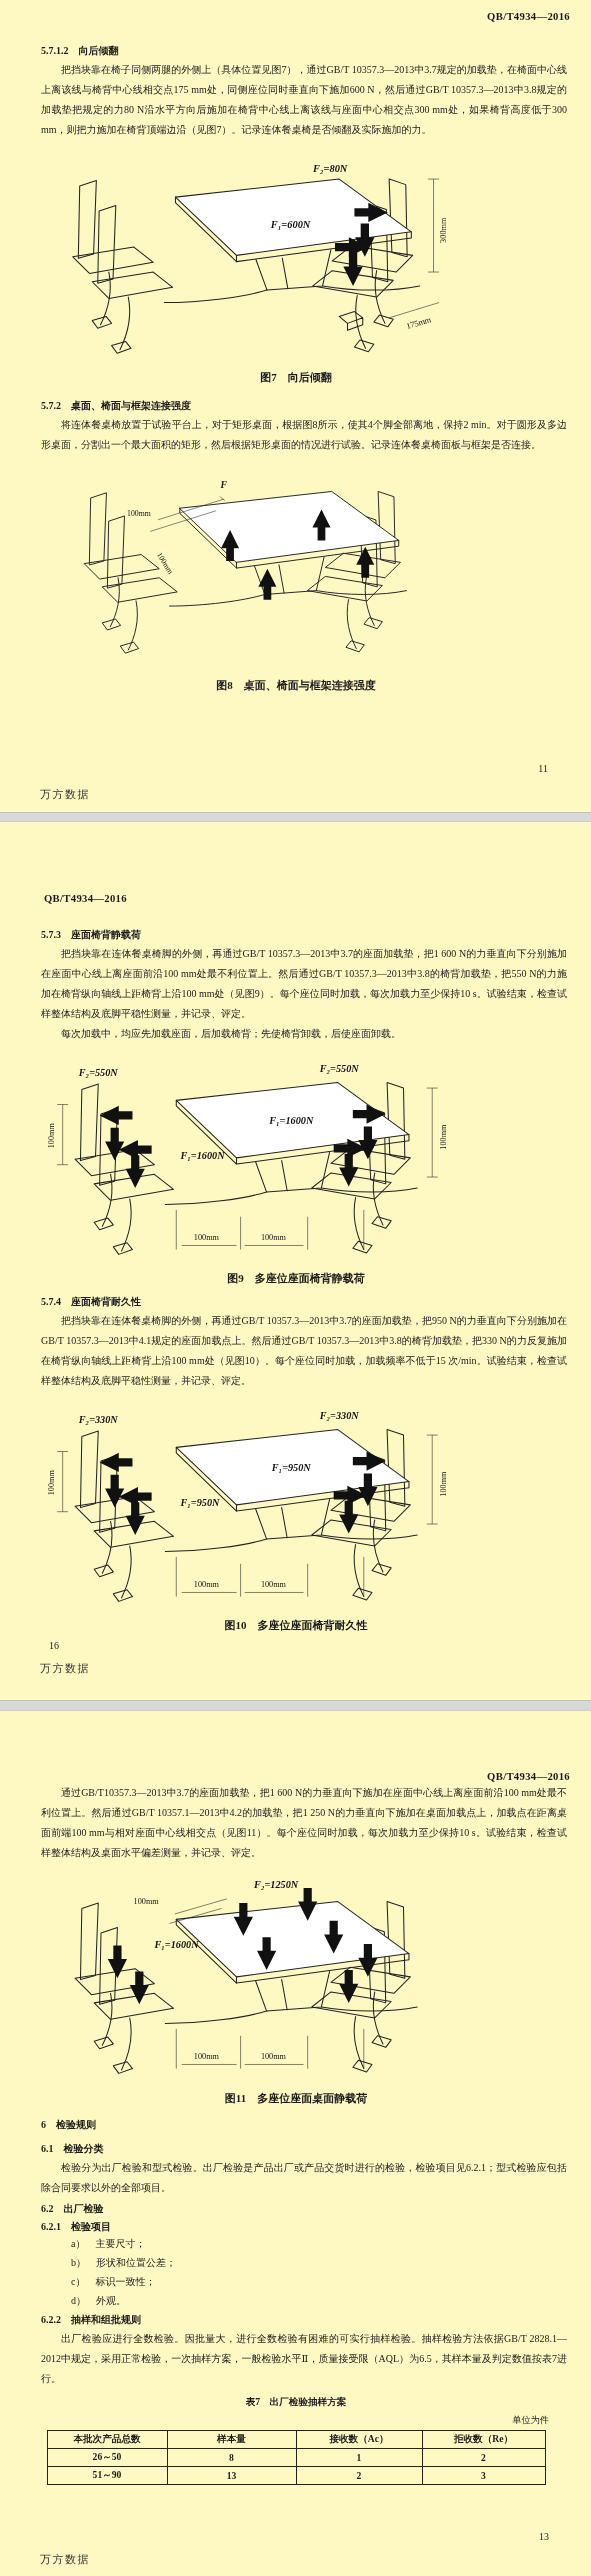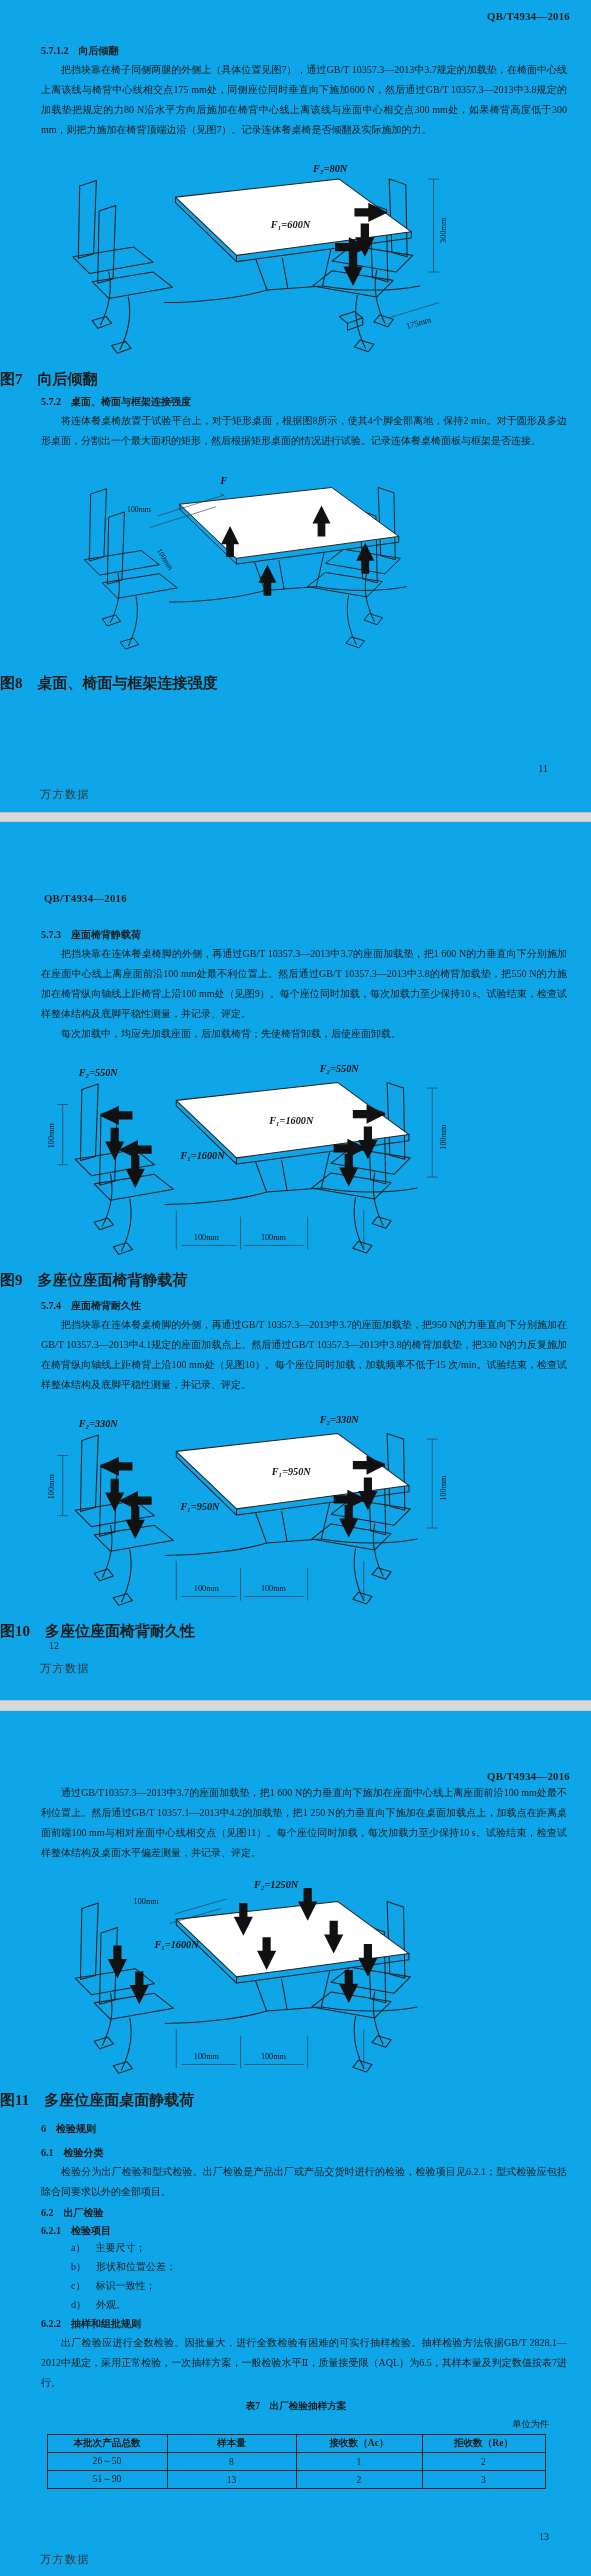--- a/index.html
+++ b/index.html
@@ -1,40 +1,40 @@
 <!DOCTYPE html>
 <html style="font-size:12px"><head>
 <meta charset="utf-8">
 <style>
   *{box-sizing:border-box;margin:0;padding:0}
   html,body{width:592px;background:#ffffff;color:#1b1b1b;
     font-family:"Liberation Serif","DejaVu Serif",serif}
-  .page{position:relative;background:#0ea5e9;overflow:hidden;width:592px}
+  .page{position:relative;background:#fef9c3;overflow:hidden;width:592px}
   #page-11{height:812px}
   #page-12{height:878px}
   #page-13{height:865px}
   .page-gap{height:10.4px;background:#d8d8d8;border-top:1.5px solid #c0c0c0;border-bottom:0.7px solid #cccccc}
   .hdr{font-weight:bold;font-size:10.7px;letter-spacing:0.3px}
   .hdr-r{text-align:right;padding:10.4px 22px 0 0}
   .hdr-l{text-align:left;padding:70px 0 0 44px}
   .hdr-r3{text-align:right;padding:59px 22px 0 0}
   .sec{font-weight:bold;font-size:10px;padding:0 17px 0 41px}
   .para{font-size:10px;line-height:20px;padding:0 25px 0 41px;text-indent:2em;text-align:justify}
   .lead{font-size:10px;line-height:20px;padding:0 25px 0 41px;text-indent:2em}
   .items{font-size:10px;line-height:19px;padding-left:71px}
   .fig{margin-top:3px}
-  .figcap{text-align:left;font-weight:bold;font-size:15px;margin-top:1.5px}
+  .figcap{text-align:center;font-weight:bold;font-size:11px;margin-top:1.5px}
   .pgnum{position:absolute;font-size:10px}
   .wm{position:absolute;left:40px;font-size:11px;color:#333;letter-spacing:1.5px}
   svg .ln{stroke:#222;stroke-width:1.5;fill:none;stroke-linejoin:round;stroke-linecap:round}
   svg .thin{stroke:#333;stroke-width:0.9;fill:none}
   svg .flab{font:italic bold 15px "Liberation Serif","DejaVu Serif",serif;fill:#111}
   svg .dimt{font:12px "Liberation Serif","DejaVu Serif",serif;fill:#111}
   table.t7{border-collapse:collapse;margin:3px auto 0;font-size:9.6px;border:1.5px solid #111}
-  .t7 td,.t7 th{border:0.7px solid #222;text-align:center;height:18px;font-weight:normal;padding:0 4.4px}
+  .t7 td,.t7 th{border:0.7px solid #222;text-align:center;height:18px;font-weight:bold;padding:0 4.4px}
   .t7 th{font-weight:bold}
   .t7 .c1{width:120px}.t7 .c2{width:129px}.t7 .c3{width:126px}.t7 .c4{width:123px}
   .t7title{text-align:center;font-weight:bold;font-size:9.6px;margin-top:7.4px}
   .unit{font-size:9.2px;text-align:right;padding-right:43px;margin-top:4.4px}
 </style>
 </head>
 <body>
 
 <svg width="0" height="0" style="position:absolute" aria-hidden="true">
   <defs>
@@ -99,21 +99,21 @@
       <g class="thin">
         <path d="M604,52 L604,186 M596,52 L612,52 M596,186 L612,186"></path>
         <path d="M540,252 L612,230"></path>
       </g>
       <text class="dimt" transform="translate(622,144) rotate(-90)">300mm</text>
       <text class="dimt" transform="translate(566,268) rotate(-16)">175mm</text>
     </svg>
   </div>
   <div class="figcap">图7　向后倾翻</div>
 
-  <div class="sec" style="margin-top:6px">5.7.2　桌面、椅面与框架连接强度</div>
+  <div class="sec" style="margin-top:14px">5.7.2　桌面、椅面与框架连接强度</div>
   <div class="para" style="margin-top:1.5px">将连体餐桌椅放置于试验平台上，对于矩形桌面，根据图8所示，使其4个脚全部离地，保持2 min。对于圆形及多边形桌面，分割出一个最大面积的矩形，然后根据矩形桌面的情况进行试验。记录连体餐桌椅面板与框架是否连接。</div>
 
   <div class="fig">
     <svg width="473" height="206" viewBox="0 0 640 320">
       <use href="#furn"></use>
       <use href="#arrU" transform="translate(310,126)"></use>
       <use href="#arrU" transform="translate(452,94)"></use>
       <use href="#arrU" transform="translate(368,186)"></use>
       <use href="#arrU" transform="translate(520,152)"></use>
       <g class="thin">
@@ -193,21 +193,21 @@
         <path d="M240,290 L320,290 M332,290 L418,290"></path>
       </g>
       <text class="dimt" transform="translate(54,148) rotate(-90)">100mm</text>
       <text class="dimt" transform="translate(626,150) rotate(-90)">100mm</text>
       <text class="dimt" x="276" y="282" text-anchor="middle">100mm</text>
       <text class="dimt" x="374" y="282" text-anchor="middle">100mm</text>
     </svg>
   </div>
   <div class="figcap">图10　多座位座面椅背耐久性</div>
 
-  <div class="pgnum" style="left:49px;bottom:49px">12</div>
+  <div class="pgnum" style="left:49px;bottom:49px">16</div>
   <div class="wm" style="bottom:24px">万方数据</div>
 </div>
 
 <div class="page-gap"></div>
 
 <div class="page" id="page-13">
   <div class="hdr hdr-r3">QB/T4934—2016</div>
 
   <div class="para" style="margin-top:1.5px">通过GB/T10357.3—2013中3.7的座面加载垫，把1 600 N的力垂直向下施加在座面中心线上离座面前沿100 mm处最不利位置上。然后通过GB/T 10357.1—2013中4.2的加载垫，把1 250 N的力垂直向下施加在桌面加载点上，加载点在距离桌面前端100 mm与相对座面中心线相交点（见图11）。每个座位同时加载，每次加载力至少保持10 s。试验结束，检查试样整体结构及桌面水平偏差测量，并记录、评定。</div>
 

